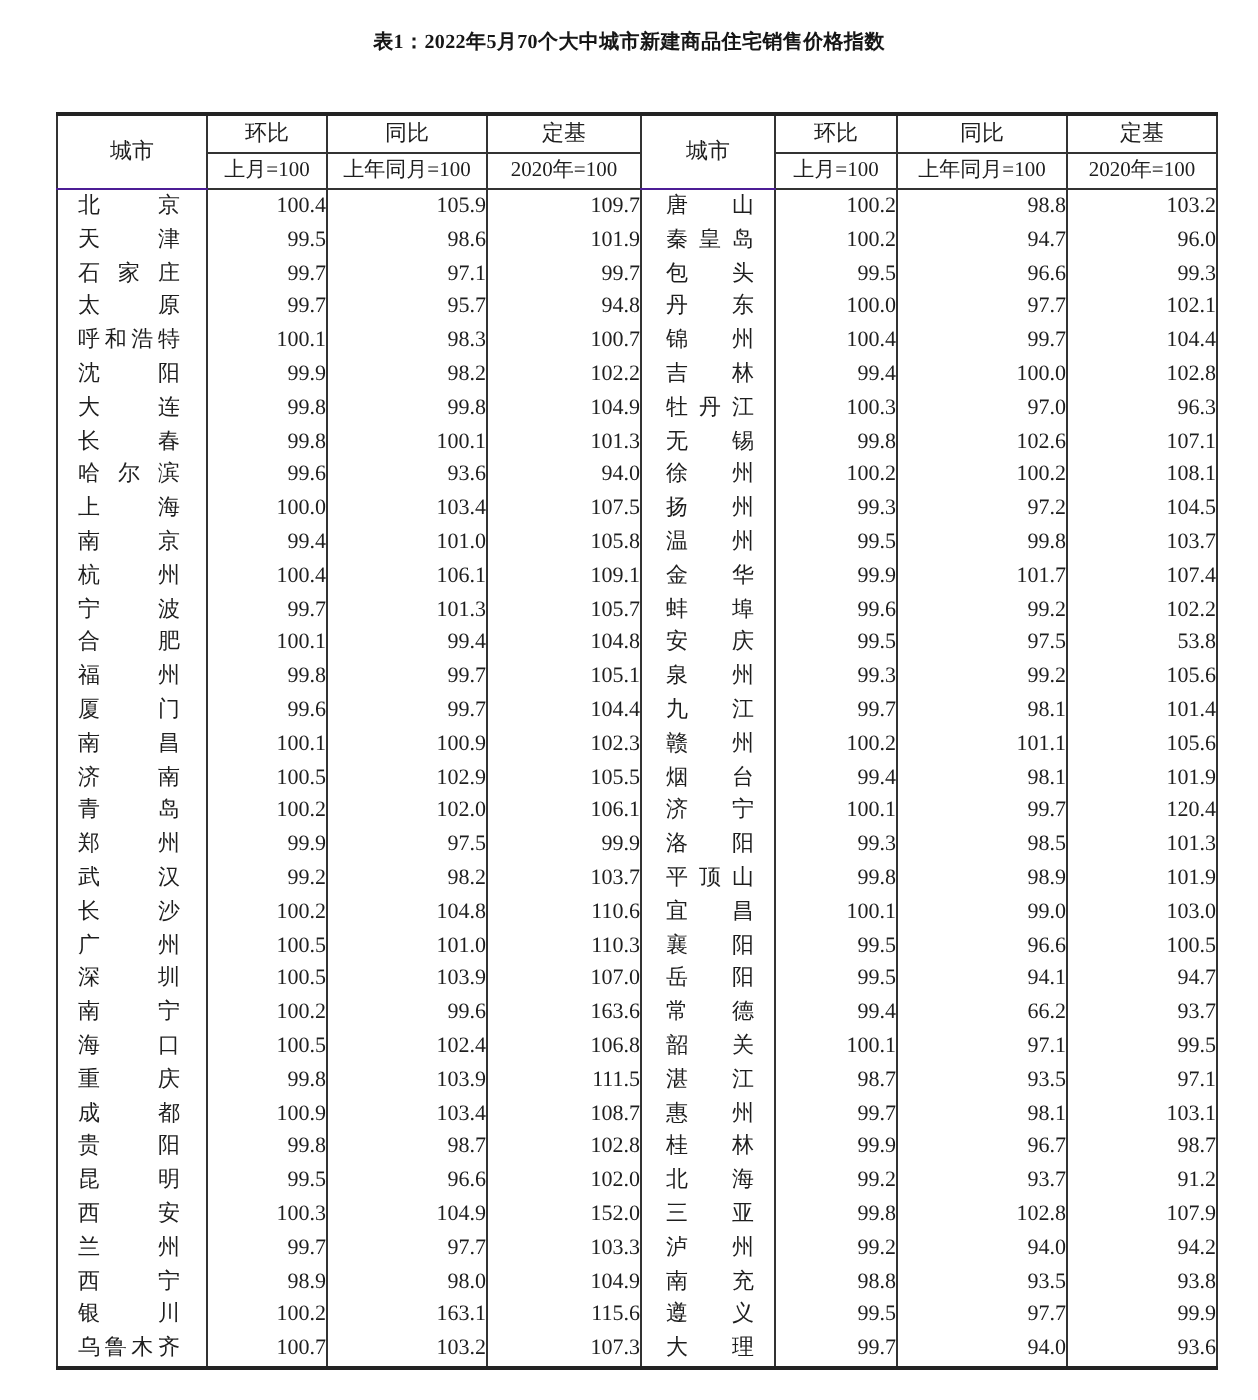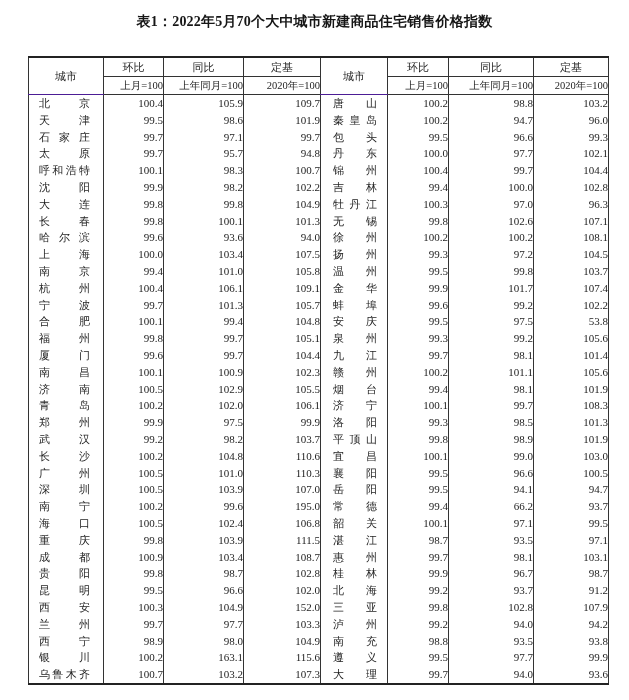--- a/index.html
+++ b/index.html
@@ -12,21 +12,21 @@
     font-family:"Liberation Serif","DejaVu Serif",serif;
     color:#1e1e1e;
     overflow:hidden;
   }
   .title {
     position:absolute;
     top:13px;
     left:0;
     width:100%;
     text-align:center;
-    font-size:14px;
+    font-size:10px;
     line-height:17px;
     font-weight:bold;
     color:#161616;
     letter-spacing:0.2px;
   }
   table.idx {
     position:absolute;
     left:28px;
     top:56px;
     width:580px;
@@ -39,21 +39,21 @@
   }
   table.idx th, table.idx td {
     border-left:1px solid #333333;
     font-weight:normal;
     padding:0;
     overflow:hidden;
     white-space:nowrap;
   }
   thead th { text-align:center; color:#1e1e1e; }
   thead tr.hrow1 th { height:18px; font-size:11px; line-height:18px; }
-  thead tr.hrow2 th { height:17px; font-size:10.5px; line-height:17px;text-align:right; }
+  thead tr.hrow2 th { height:17px; font-size:10.5px; line-height:17px; }
   thead th.grp { border-bottom:1px solid #333333; }
   thead th.cityhead { border-bottom:1px solid #4c1d95; vertical-align:middle; font-size:11px; }
   thead tr.hrow2 th { border-bottom:1px solid #333333; }
   tbody td { height:16.8px; font-size:11px; line-height:16.8px; }
   td.val { text-align:right; padding-right:5px; }
   td.city { padding:0; }
   .city-inner {
     display:flex;
     justify-content:space-between;
     margin:0 13px 0 10px;
@@ -475,21 +475,21 @@
           <td class="val">102.0</td>
           <td class="val">106.1</td>
           <td class="city r">
             <span class="city-inner">
               <span>济</span>
               <span>宁</span>
             </span>
           </td>
           <td class="val">100.1</td>
           <td class="val">99.7</td>
-          <td class="val">108.3</td>
+          <td class="val">120.4</td>
         </tr>
         <tr>
           <td class="city">
             <span class="city-inner">
               <span>郑</span>
               <span>州</span>
             </span>
           </td>
           <td class="val">99.9</td>
           <td class="val">97.5</td>
@@ -587,21 +587,21 @@
         </tr>
         <tr>
           <td class="city">
             <span class="city-inner">
               <span>南</span>
               <span>宁</span>
             </span>
           </td>
           <td class="val">100.2</td>
           <td class="val">99.6</td>
-          <td class="val">195.0</td>
+          <td class="val">163.6</td>
           <td class="city r">
             <span class="city-inner">
               <span>常</span>
               <span>德</span>
             </span>
           </td>
           <td class="val">99.4</td>
           <td class="val">66.2</td>
           <td class="val">93.7</td>
         </tr>

